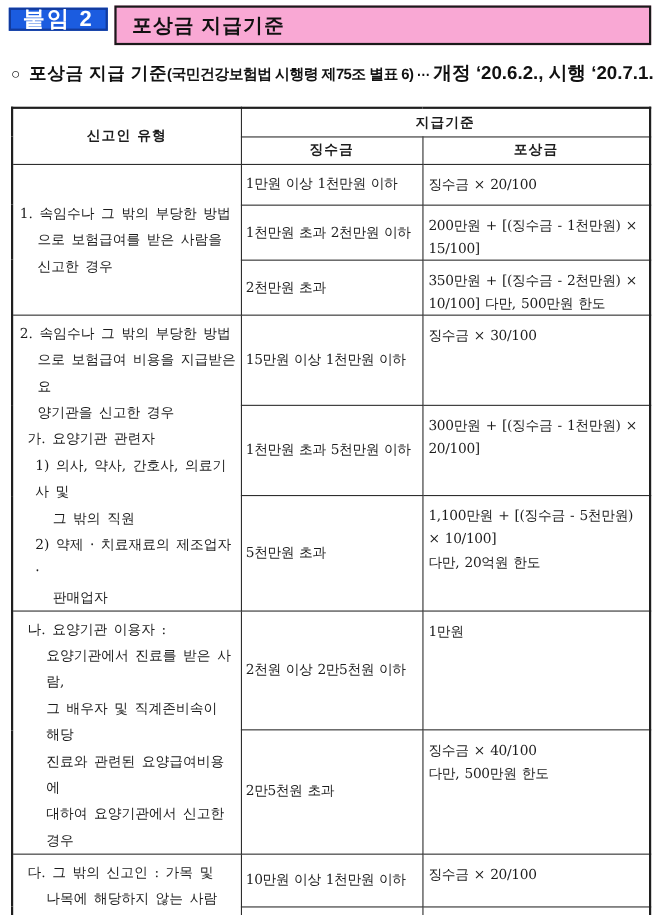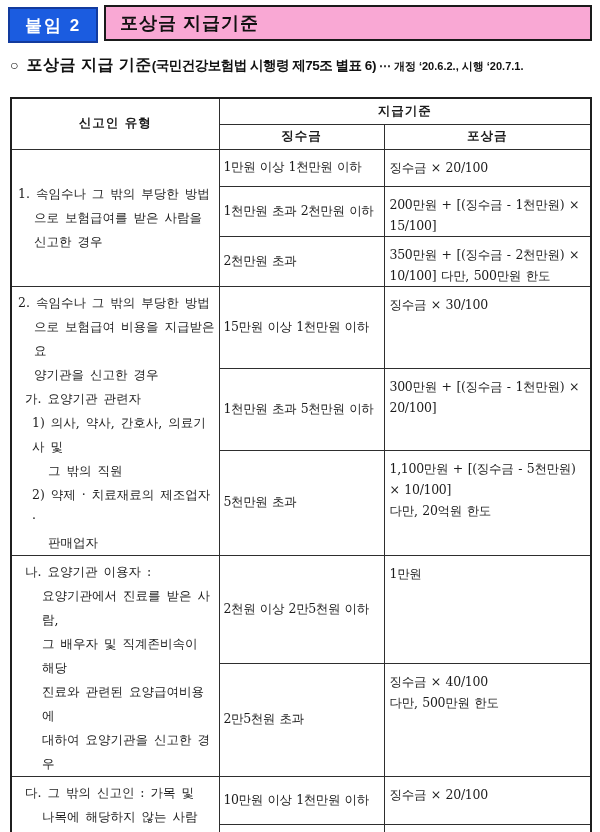--- a/index.html
+++ b/index.html
@@ -10,25 +10,25 @@
     position:relative;
     width:600px; height:832px;
     overflow:hidden;
   }
   .page { position:absolute; inset:0; }
 
   
   .topbar { position:absolute; left:8px; top:5px; right:8px; height:36px; }
   .badge {
     position:absolute; left:0; top:2px;
-    width:90px; height:36px;
+    width:90px; height:21px;
     background:#1b5ce0; border:2px solid #123b9e;
     color:#ffffff;
     font-family:"Liberation Sans", sans-serif;
-    font-weight:bold; font-size:17px; letter-spacing:2px;
+    font-weight:bold; font-size:20px; letter-spacing:2px;
     display:flex; align-items:center; justify-content:center;
   }
   .titlebox {
     position:absolute; left:96px; top:0; right:0; height:36px;
     border:2px solid #1a1a1a; background:#f9a8d4;
     display:flex; align-items:center;
     padding-left:14px;
     font-family:"Liberation Sans", sans-serif;
     font-weight:bold; font-size:18px; letter-spacing:1px; color:#111;
   }
@@ -36,21 +36,21 @@
   
   .subtitle {
     position:absolute; left:10px; top:55px; right:6px;
     font-family:"Liberation Sans", sans-serif;
     white-space:nowrap; color:#111;
   }
   .subtitle .bullet { font-size:14px; font-weight:bold; margin-right:8px; }
   .subtitle .main  { font-size:16px; font-weight:bold; letter-spacing:0.5px; }
   .subtitle .paren { font-size:13.5px; font-weight:bold; letter-spacing:-0.5px;margin-top:48px; }
   .subtitle .dots  { font-size:12px; font-weight:bold; margin:0 3px; }
-  .subtitle .rev   { font-size:11px; font-weight:bold; letter-spacing:0px; }
+  .subtitle .rev   { font-size:17px; font-weight:bold; letter-spacing:0px; }
 
   
   table.main {
     position:absolute; left:10px; top:97px;
     width:580px;
     border-collapse:collapse;
     table-layout:fixed;
   }
   table.main td, table.main th {
     border:1px solid #2e2e2e;
@@ -172,21 +172,21 @@
         <div>다만, 20억원 한도</div>
       </td>
     </tr>
 
     <tr class="r60">
       <td class="reporter" rowspan="2">
         <div class="la">나. 요양기관 이용자 :</div>
         <div class="ld">요양기관에서 진료를 받은 사람,</div>
         <div class="ld">그 배우자 및 직계존비속이 해당</div>
         <div class="ld">진료와 관련된 요양급여비용에</div>
-        <div class="ld">대하여 요양기관을 신고한 경우</div>
+        <div class="ld">대하여 요양기관에서 신고한 경우</div>
       </td>
       <td class="range">2천원 이상 2만5천원 이하</td>
       <td class="reward">
         <div>1만원</div>
       </td>
     </tr>
     <tr class="r62">
       <td class="range">2만5천원 초과</td>
       <td class="reward">
         <div>징수금 × 40/100</div>

